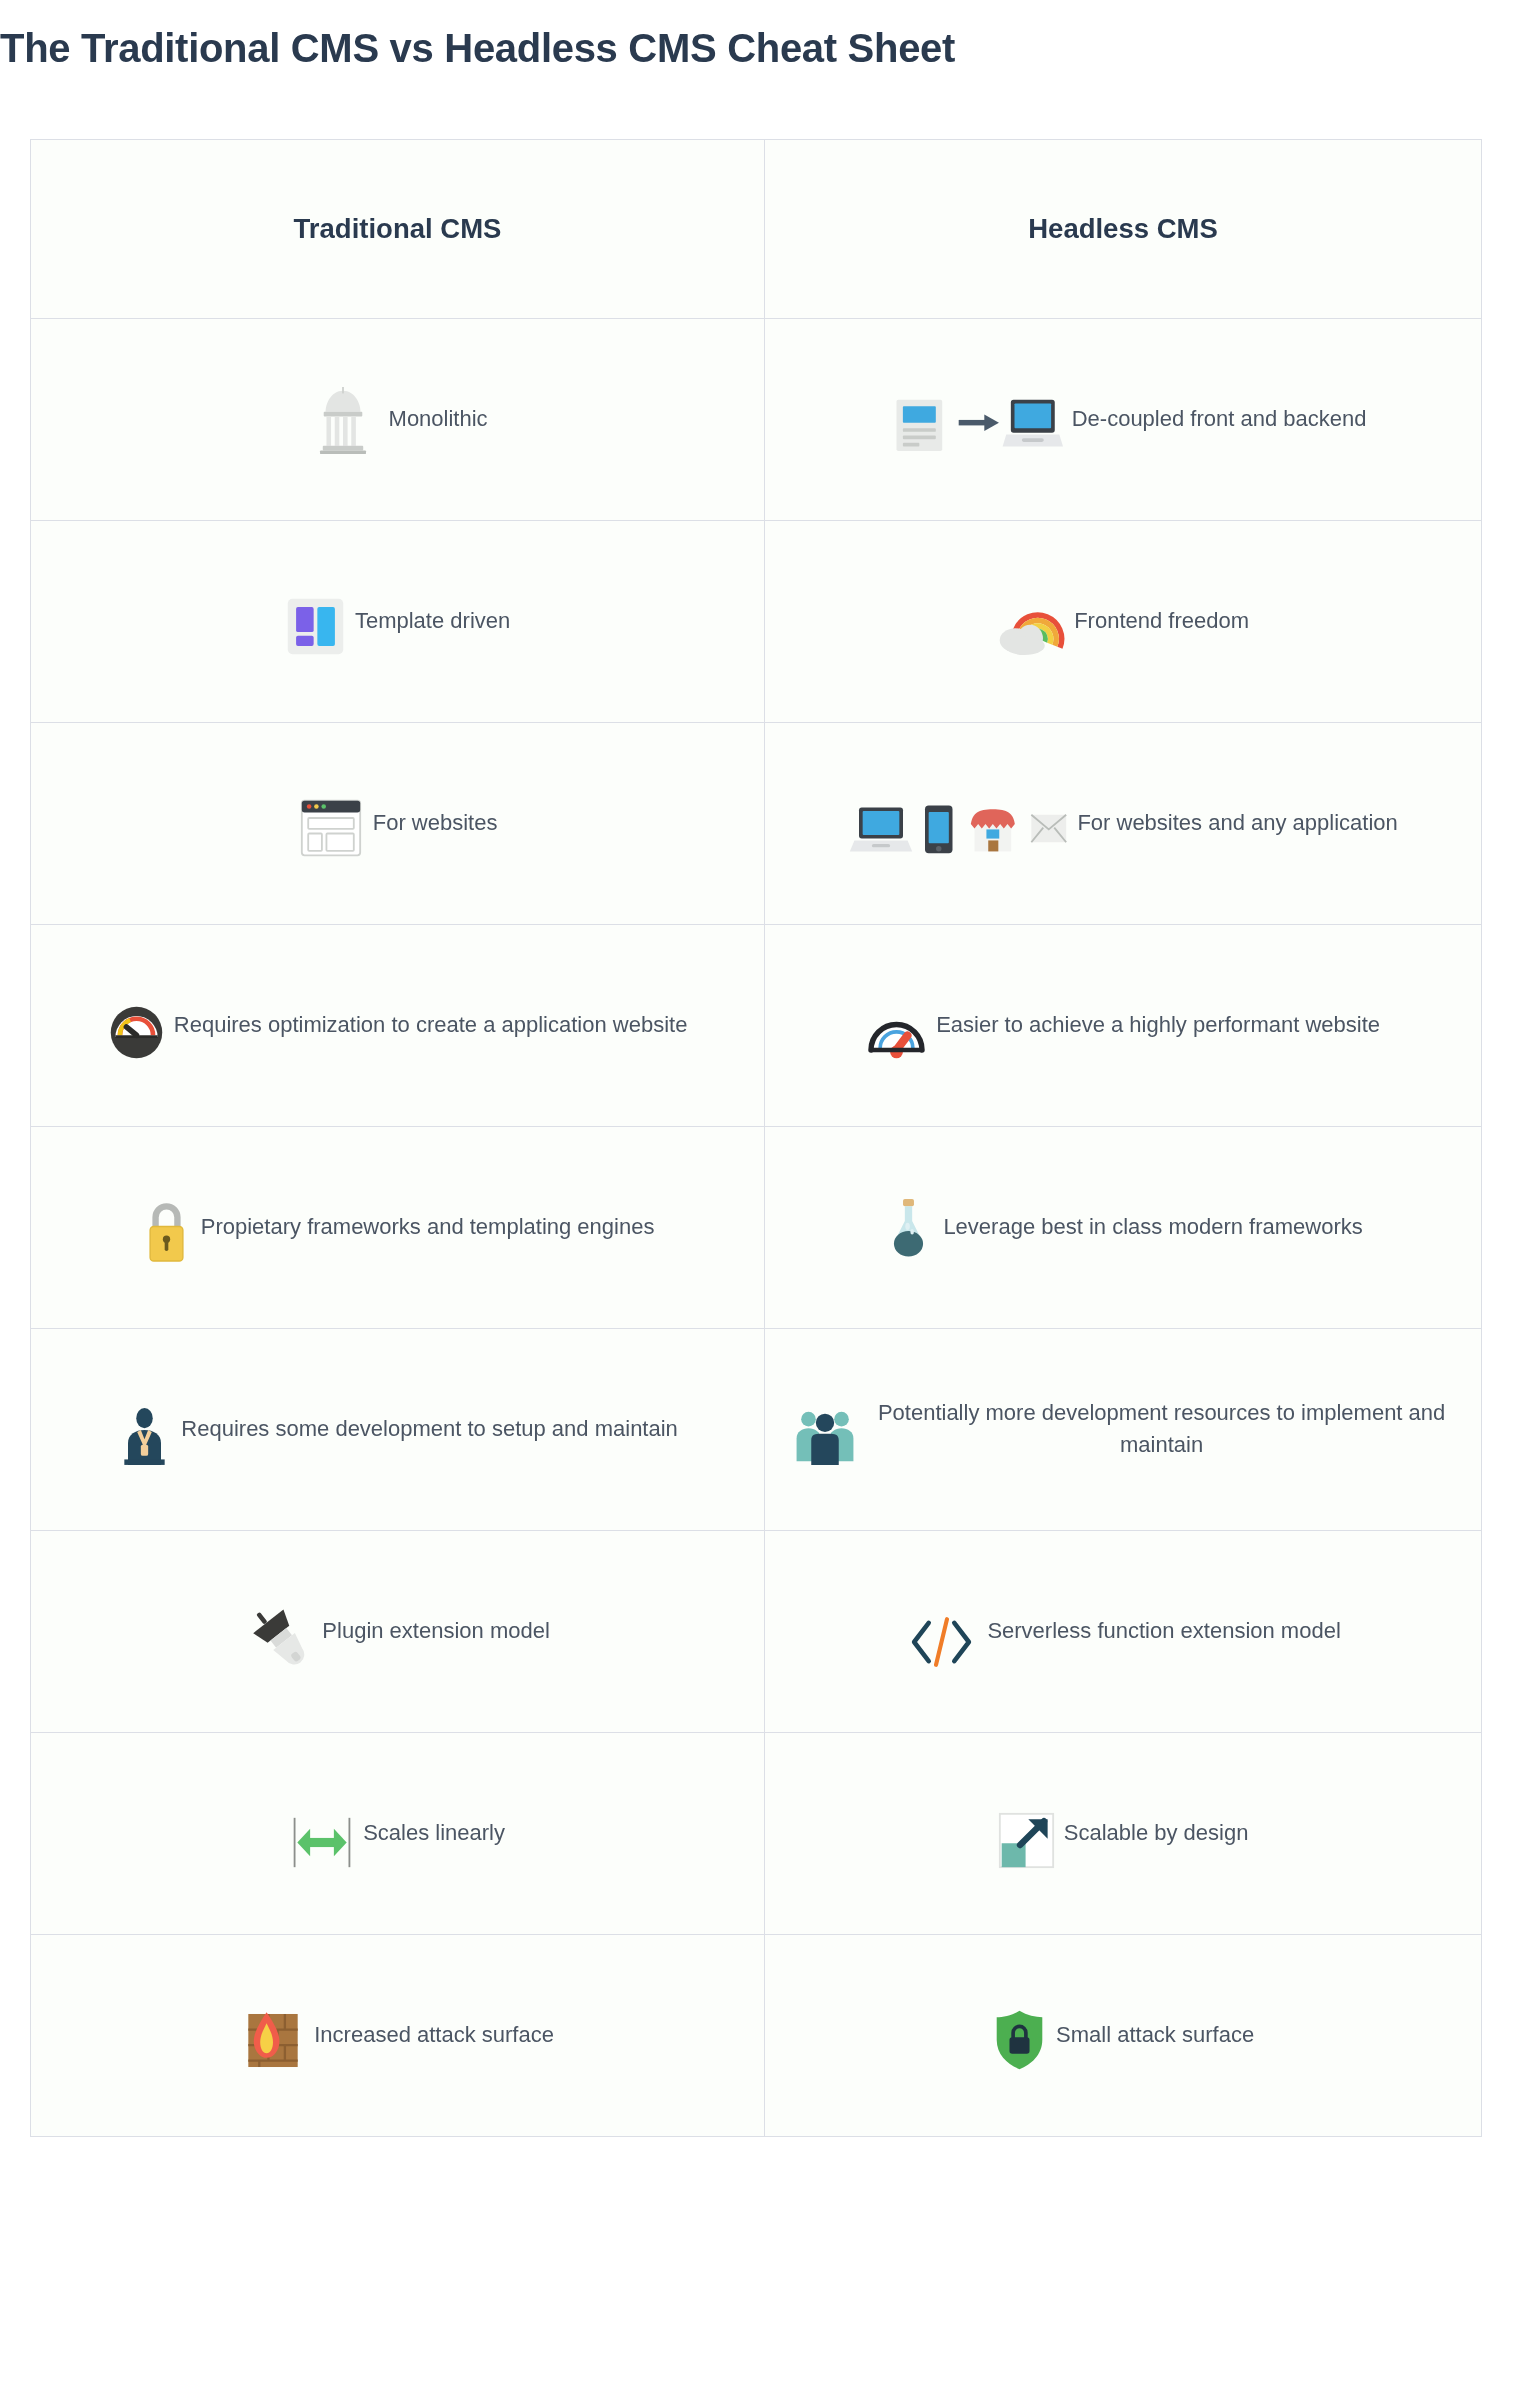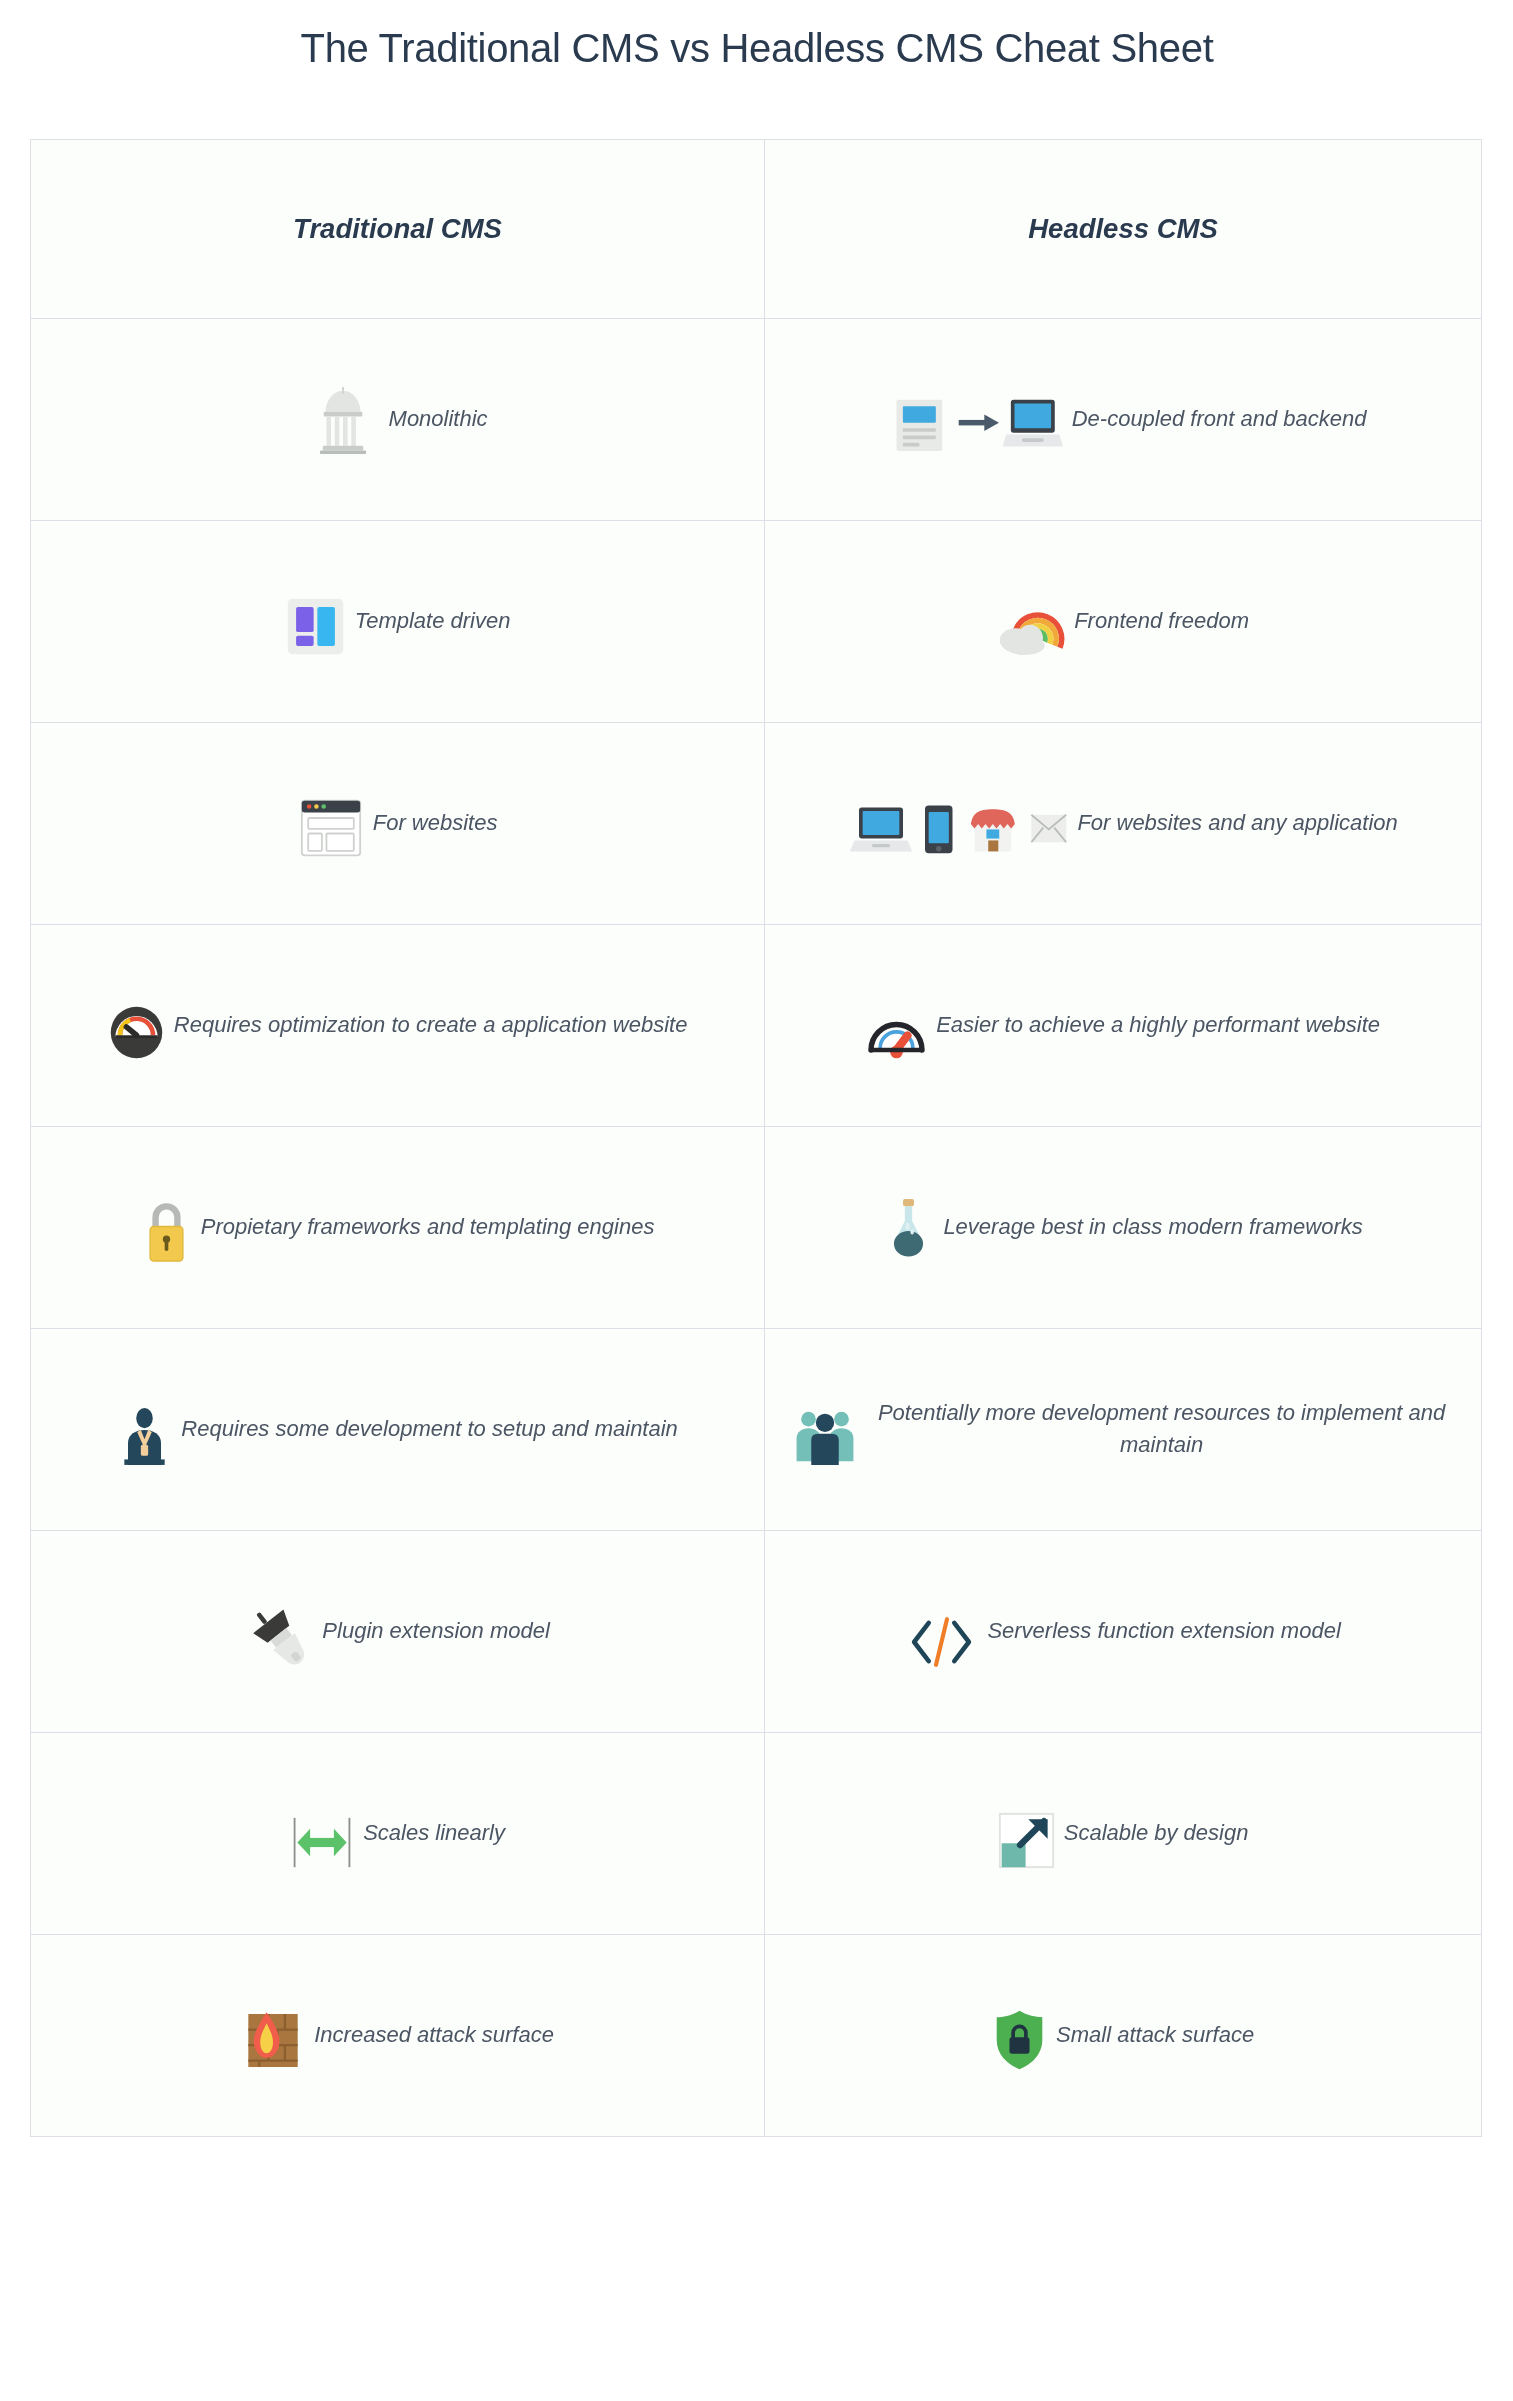--- a/index.html
+++ b/index.html
@@ -12,39 +12,38 @@
   #page {
     position: relative;
     width: 1514px;
     height: 2401px;
     background: #ffffff;
     overflow: hidden;
   }
 
   
   .page-title {
-    text-align: center;
+    text-align: left;
     color: #2a3a4f;
     font-size: 40px;
-    font-weight: normal;
+    font-weight: bold;
     letter-spacing: -0.3px;
     padding-top: 24px;
     line-height: 1.2;
   }
 
   
   .cheat-table {
     position: absolute;
     left: 30px;
     top: 139px;
     width: 1451px;
     border-collapse: collapse;
     table-layout: fixed;
     background: #fcfefb;
-    font-style: italic;
   }
   .cheat-table td, .cheat-table th {
     border: 0.9px solid #dcdfe6;
     background: #fcfefb;
     vertical-align: middle;
     text-align: center;
   }
   .col-left  { width: 734px; }
   .col-right { width: 717px; }
 

